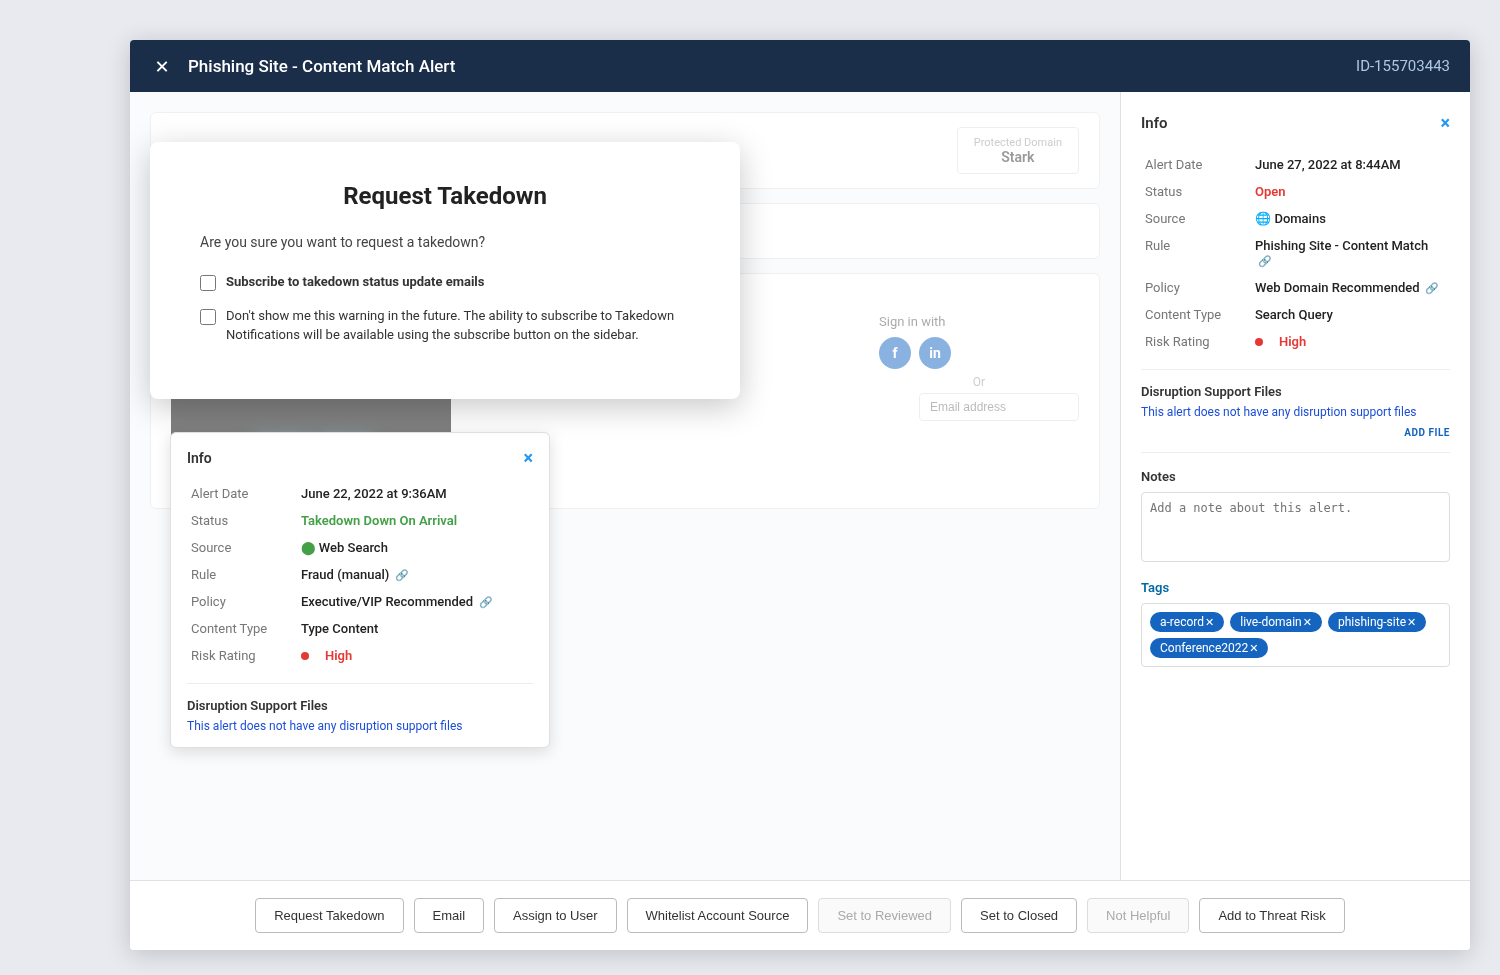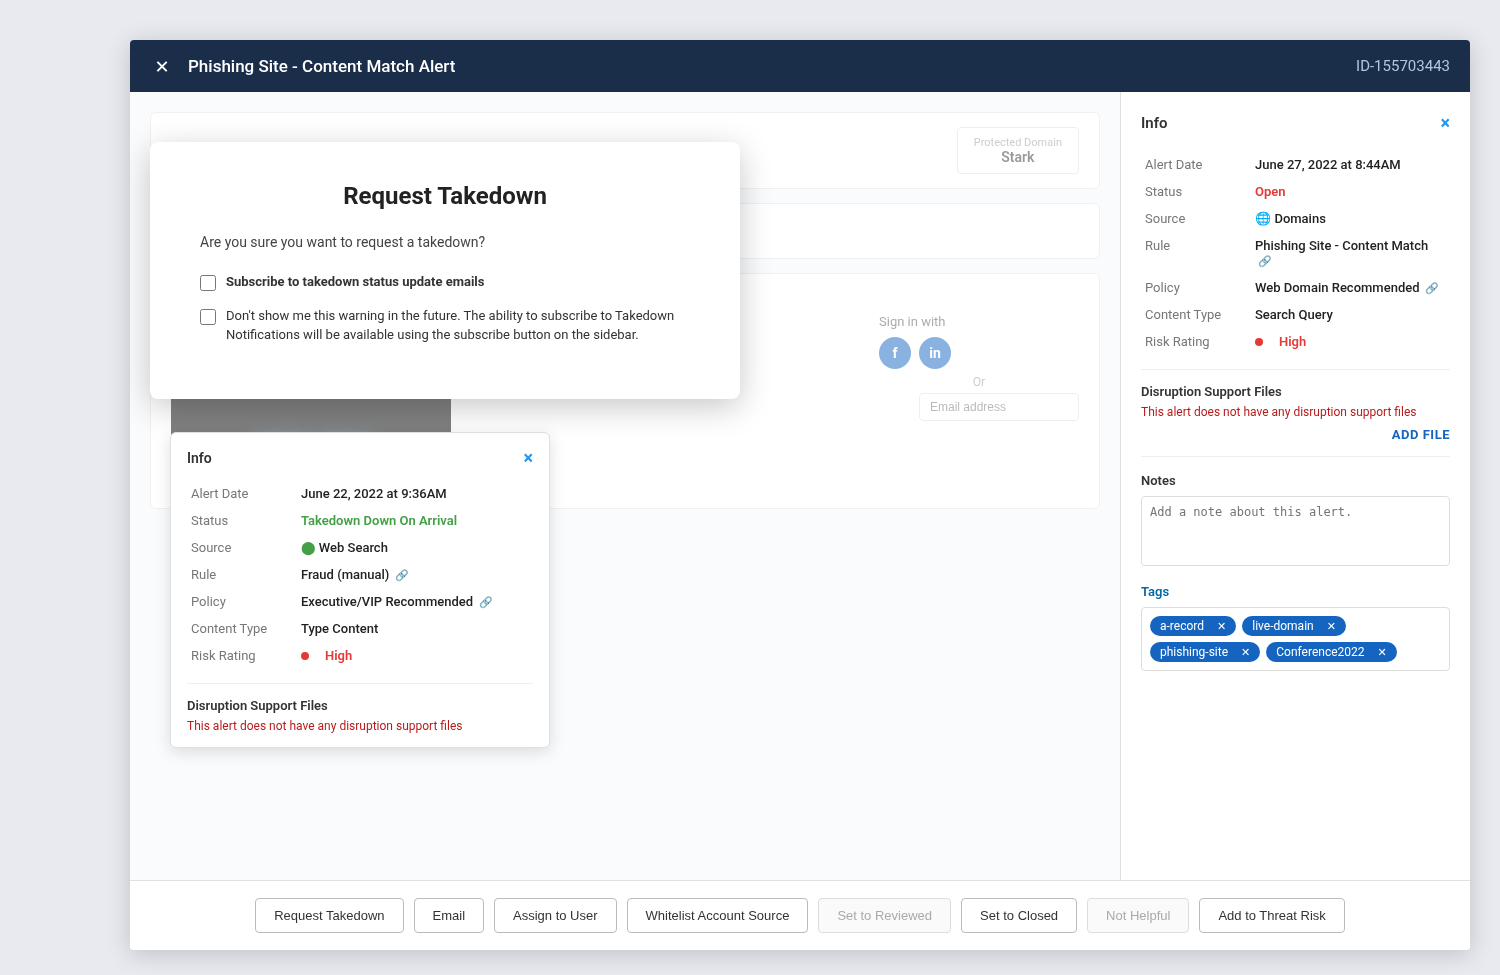--- a/index.html
+++ b/index.html
@@ -119,22 +119,22 @@
     .risk-dot { width: 8px; height: 8px; border-radius: 50%; background: #e53935; display: inline-block; }
     .link-icon { color: #2196f3; font-size: 11px; margin-left: 3px; }
     .source-icon { display: inline-flex; align-items: center; gap: 5px; }
     .source-globe { color: #f57c00; }
     .source-search { color: #43a047; }
 
     .section-divider { border: none; border-top: 1px solid #eee; margin: 14px 0; }
 
     .disruption-section { margin-top: 10px; }
     .disruption-title { font-size: 13px; font-weight: 600; color: #333; margin-bottom: 6px; }
-    .disruption-text { font-size: 12px; color: #b91c1c; }
-    .add-file-btn { color: #1565c0; font-size: 13px; font-weight: 700; text-align: right; display: block; margin-top: 8px; cursor: pointer; letter-spacing: 0.5px; }
+    .disruption-text { font-size: 12px; color: #1d4ed8; }
+    .add-file-btn { color: #1565c0; font-size: 10px; font-weight: 700; text-align: right; display: block; margin-top: 8px; cursor: pointer; letter-spacing: 0.5px; }
 
     .notes-section { margin-top: 16px; }
     .notes-title { font-size: 13px; font-weight: 600; color: #333; margin-bottom: 8px; }
     .notes-textarea {
       width: 100%;
       height: 70px;
       border: 1px solid #ddd;
       border-radius: 4px;
       padding: 8px;
       font-size: 12px;
@@ -147,21 +147,21 @@
     .tags-title { font-size: 13px; font-weight: 600; color: #0369a1; margin-bottom: 8px; }
     .tags-container { display: flex; flex-wrap: wrap; gap: 6px; padding: 8px; border: 1px solid #ddd; border-radius: 4px; }
     .tag {
       background: #1565c0;
       color: #fff;
       border-radius: 12px;
       padding: 3px 10px;
       font-size: 12px;
       display: flex;
       align-items: center;
-      gap: 13px;
+      gap: 1px;
     }
     .tag-x { cursor: pointer; font-size: 11px; }
 
     
     .bottom-toolbar {
       height: 70px;
       background: #fff;
       border-top: 1px solid #e0e0e0;
       display: flex;
       align-items: center;

